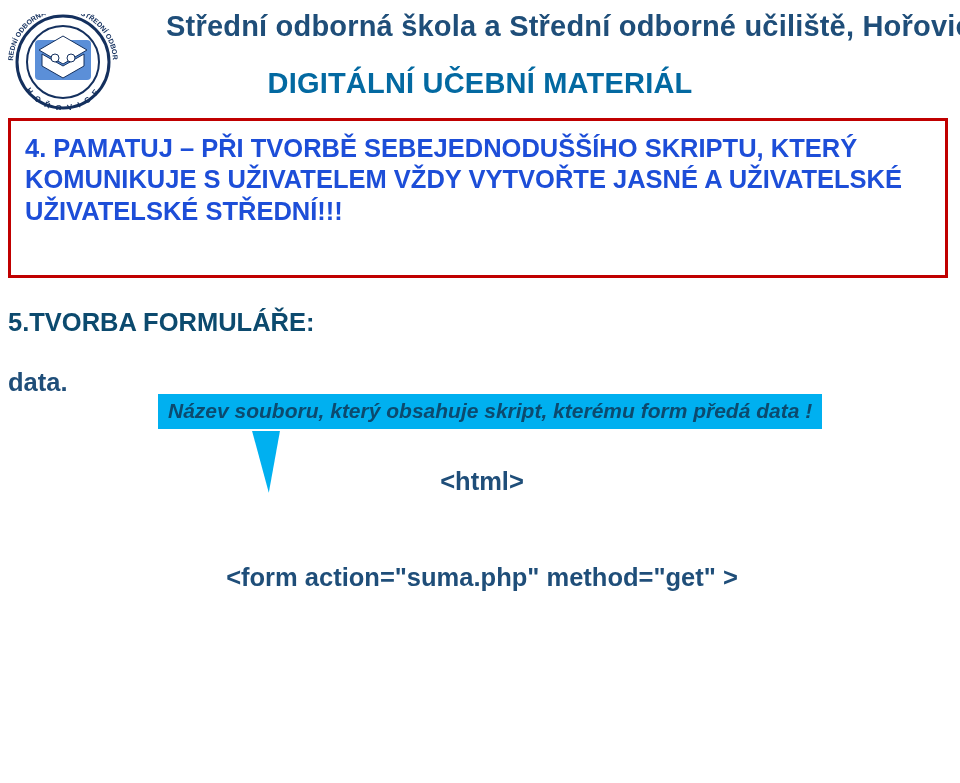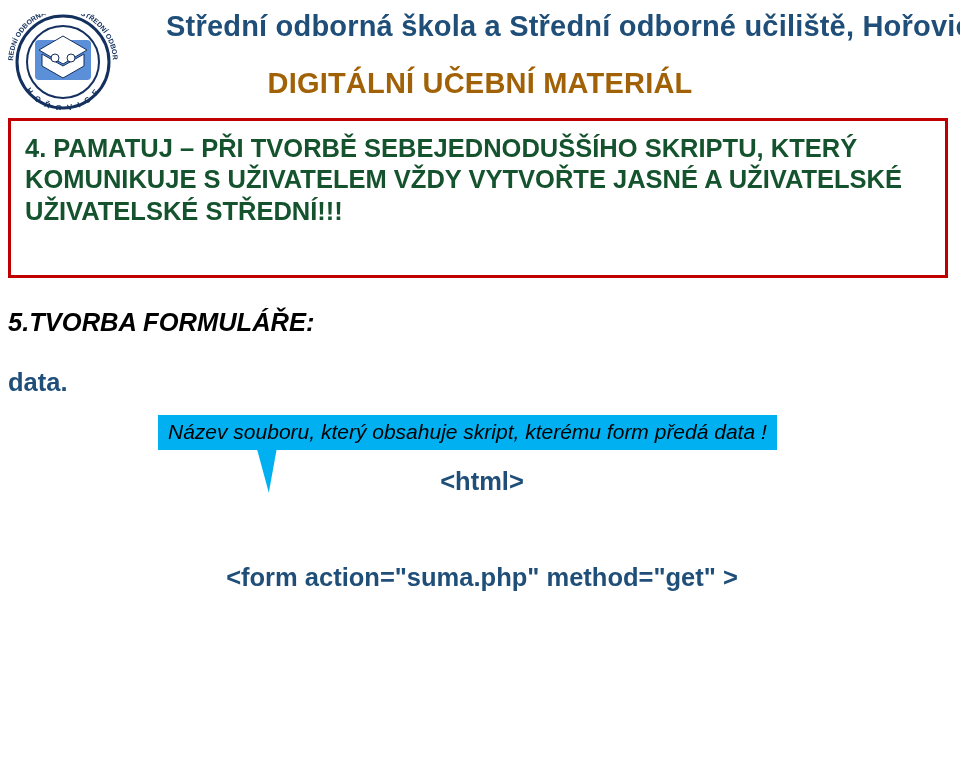--- a/index.html
+++ b/index.html
@@ -32,64 +32,63 @@
     margin-left: 162px;
     color: #1F4E79;
     font-size: 29px;
     font-weight: 700;
     line-height: 1.15;
     letter-spacing: 0.2px;
     white-space: nowrap;
   }
   .doc-subtitle {
     margin-top: 24px;
-    color: #a16207;
+    color: #0369a1;
     font-size: 29px;
     font-weight: 700;
     text-align: center;
     letter-spacing: 0.2px;
   }
   .callout-box {
     border: 3px solid #c00000;
     margin: 18px 8px 0 4px;
     padding: 12px 16px 48px 14px;
     min-height: 136px;
   }
   .callout-text {
-    color: #14532d;
+    color: #1d4ed8;
     font-size: 25.5px;
     font-weight: 700;
     line-height: 1.22;
   }
   .section-heading {
     margin: 30px 0 0 4px;
-    color: #000000;
+    color: #0c4a6e;
     font-size: 25.5px;
     font-weight: 700;
-    font-style: italic;
   }
   .desc-line {
     position: relative;
     margin: 30px 0 0 4px;
     color: #1F4E79;
     font-size: 25.5px;
     font-weight: 700;
     line-height: 1.25;
   }
   .desc-l1 { display: block; }
   .desc-l2 { display: block; }
   .annotation-box {
     position: absolute;
     left: 150px;
-    top: 48px;
+    top: 27px;
     background: #00b0f0;
-    color: #000000;
+    color: #0c4a6e;
     font-size: 21px;
     font-style: italic;
-    font-weight: 400;
+    font-weight: 700;
     padding: 4px 10px 5px 10px;
     white-space: nowrap;
     z-index: 2;
   }
   .annotation-pointer {
     position: absolute;
     left: 244px;
     top: 64px;
     width: 28px;
     height: 62px;

